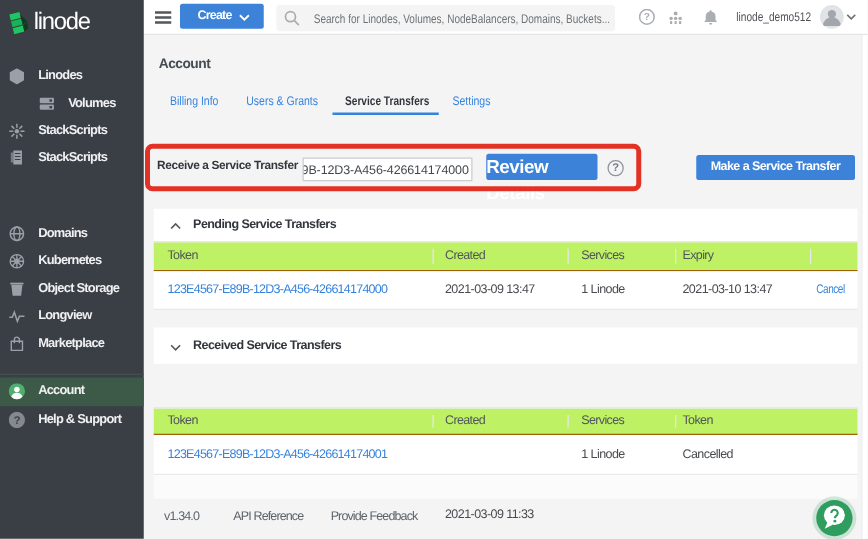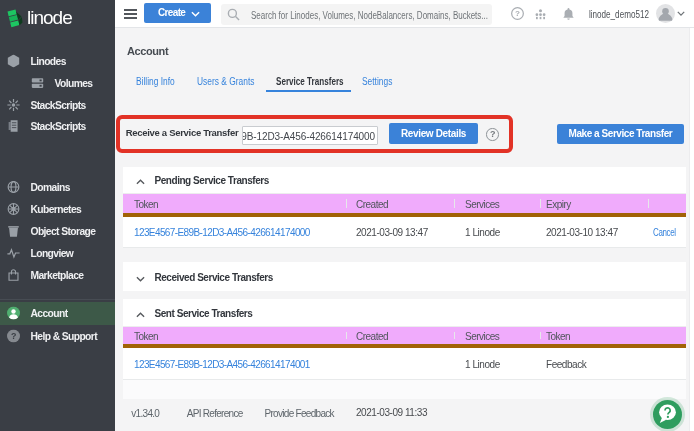--- a/index.html
+++ b/index.html
@@ -35,29 +35,29 @@
 h1 { position:absolute; left:12px; top:17px; font-size:11px; color:#474c52; letter-spacing:-0.4px; }
 .tab { position:absolute; top:48px; font-size:10px; color:#3683dc; white-space:nowrap; transform:scaleX(0.84); transform-origin:0 0; }
 .tab.act { color:#32363c; font-weight:bold; transform:scaleX(0.81); }
 #tabline { position:absolute; left:151px; top:61.5px; width:85px; height:2.5px; background:#3683dc; }
 
 
 #redbox { position:absolute; left:1.3px; top:86.5px; width:396.6px; height:38.5px; border:4.4px solid #e23226; border-radius:6px; z-index:2; }
 #rlabel { position:absolute; left:10.7px; top:98.5px; font-size:9.5px; font-weight:bold; color:#33373d; letter-spacing:-0.3px; white-space:nowrap; }
 #tokeninput { position:absolute; left:127px; top:97.5px; width:136px; height:19px; background:#fff; border:1px solid #c9ccd0; border-radius:1px; overflow:hidden; }
 #tokeninput span { position:absolute; right:2px; top:4px; font-size:10px; color:#43474d; white-space:nowrap; letter-spacing:-0.1px; }
-#reviewbtn { position:absolute; left:274px; top:95.2px; width:89px; height:21px; background:#3b82d8; border-radius:2px; color:#fff; font-size:10px; font-weight:bold; letter-spacing:-0.35px; text-align:center; line-height:21px; }
+#reviewbtn { position:absolute; left:274px; top:95.2px; width:89px; height:21px; background:#3b82d8; border-radius:2px; color:#fff; font-size:15px; font-weight:bold; letter-spacing:-0.35px; line-height:21px; }
 #qmark { position:absolute; left:371.4px; top:100px; width:12.5px; height:12.5px; border-radius:50%; border:1.2px solid #8f9499; color:#75797e; font-size:9px; font-weight:bold; text-align:center; line-height:10.5px; }
 #makebtn { position:absolute; left:441.6px; top:95.8px; width:127.6px; height:20px; background:#3b82d8; border-radius:2px; color:#fff; font-size:10px; font-weight:bold; letter-spacing:-0.45px; text-align:center; line-height:20px; }
 
 
 .band { position:absolute; left:8.3px; width:563px; background:#fff; }
 .band .car { position:absolute; left:13px; top:50%; transform:translateY(-50%); }
 .band .ttl { position:absolute; left:31.2px; top:50%; transform:translateY(-50%); font-size:10px; font-weight:bold; color:#32363c; letter-spacing:-0.45px; white-space:nowrap; }
-.thead { position:absolute; left:8.3px; width:563px; background:#f0abfc; border-top:1px solid #ededee; border-bottom:4px solid #a16207; }
+.thead { position:absolute; left:8.3px; width:563px; background:#bef264; border-top:1px solid #ededee; border-bottom:1px solid #a16207; }
 .thead span { position:absolute; top:50%; transform:translateY(-50%); font-size:10px; color:#50555b; letter-spacing:-0.5px; }
 .thead i { position:absolute; top:5px; bottom:5px; width:1px; background:#e6e8ea; }
 .trow { position:absolute; left:8.3px; width:563px; background:#fff; border-bottom:1px solid #e8eaeb; }
 .trow span { position:absolute; top:50%; transform:translateY(-50%); font-size:10px; color:#484b4f; letter-spacing:-0.45px; white-space:nowrap; }
 .trow .tok { letter-spacing:-0.6px; }
 .blue { color:#3683dc !important; }
 
 
 .flink { position:absolute; top:380px; font-size:10px; color:#5d646a; letter-spacing:-0.7px; white-space:nowrap; }
 #chat { position:absolute; left:653px; top:400px; width:29px; height:29px; border-radius:50%; background:#2e9d5e; box-shadow:0 0 0 3px rgba(63,165,105,0.22); z-index:6; }
@@ -274,40 +274,34 @@
     <span style="left:529.7px; transform:translateY(-50%) scaleX(0.8); transform-origin:0 50%;" class="blue">Cancel</span>
   </div>
 
   <div class="band" style="top:234px; height:29px;">
     <span class="car"><svg width="9" height="6" viewBox="0 0 10 6">
           <polyline points="1,1 5,5 9,1" fill="none" stroke="#56595d" stroke-width="1.5"></polyline>
         </svg></span>
     <span class="ttl">Received Service Transfers</span>
   </div>
 
-  <div class="band" style="top:271px; height:27px;">
-    <span class="car"><svg width="9" height="6" viewBox="0 0 10 6">
-          <polyline points="1,5 5,1 9,5" fill="none" stroke="#56595d" stroke-width="1.5"></polyline>
-        </svg></span>
-    <span class="ttl">Sent Service Transfers</span>
-  </div>
   <div class="thead" style="top:298px; height:22px;">
     <span style="left:10.7px;">Token</span>
       <span style="left:232.7px;">Created</span>
       <span style="left:341.7px;">Services</span>
       <span style="left:422.7px;">Token</span>
     <i style="left:222.7px;"></i>
       <i style="left:330.7px;"></i>
       <i style="left:416.7px;"></i>
   </div>
   <div class="trow" style="top:320px; height:32px;">
     <span style="left:10.7px;" class="blue tok">123E4567-E89B-12D3-A456-426614174001</span>
     <span style="left:232.7px;margin-top:48px;">2021-03-09 11:33</span>
     <span style="left:341.7px;">1 Linode</span>
-    <span style="left:422.7px;">Feedback</span>
+    <span style="left:422.7px;">Cancelled</span>
   </div>
 
   <div style="position:absolute; left:8.3px; top:352px; width:563px; height:19px; background:#fbfbfc;"></div>
   <span class="flink" style="left:16.3px;">v1.34.0</span>
   <span class="flink" style="left:71.7px;">API Reference</span>
   <span class="flink" style="left:149.5px;">Provide Feedback</span>
 </div>
 
 <div id="scrollbar" style="position:absolute; right:0; top:28px; width:5px; height:403px; background:#fff; border-left:1px solid #ececee; z-index:7;"></div>
 <div id="chat">

